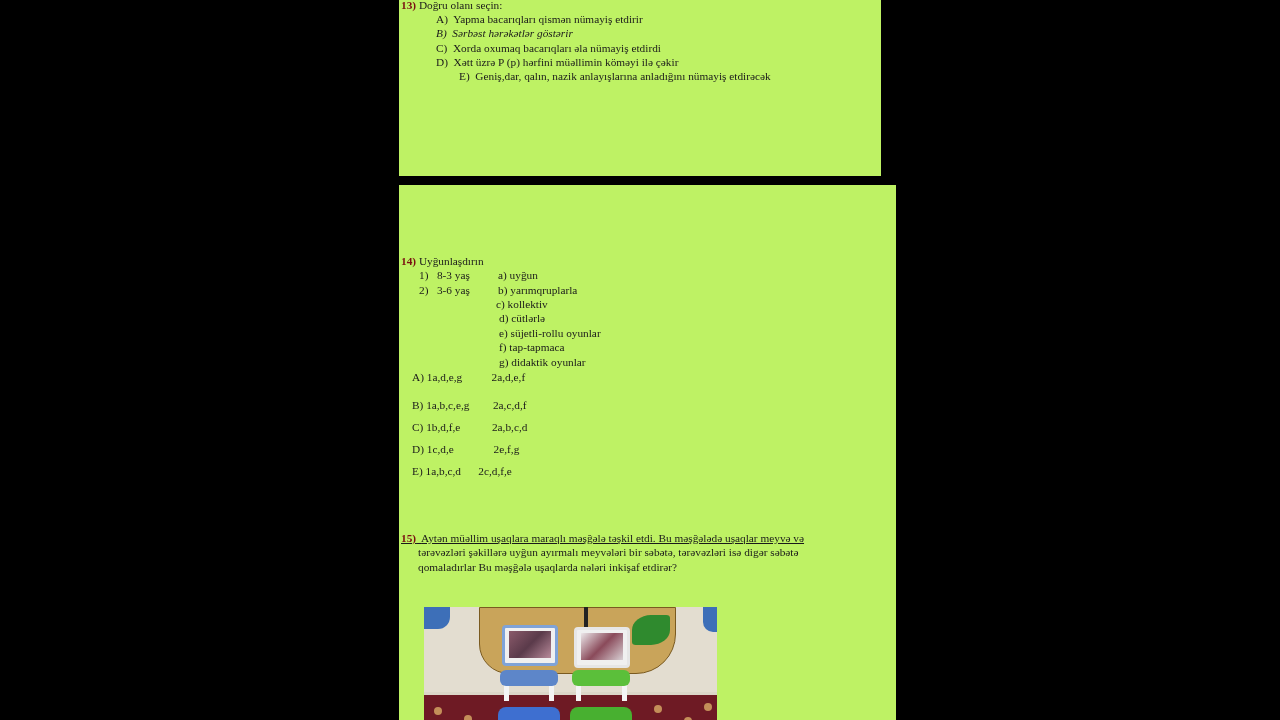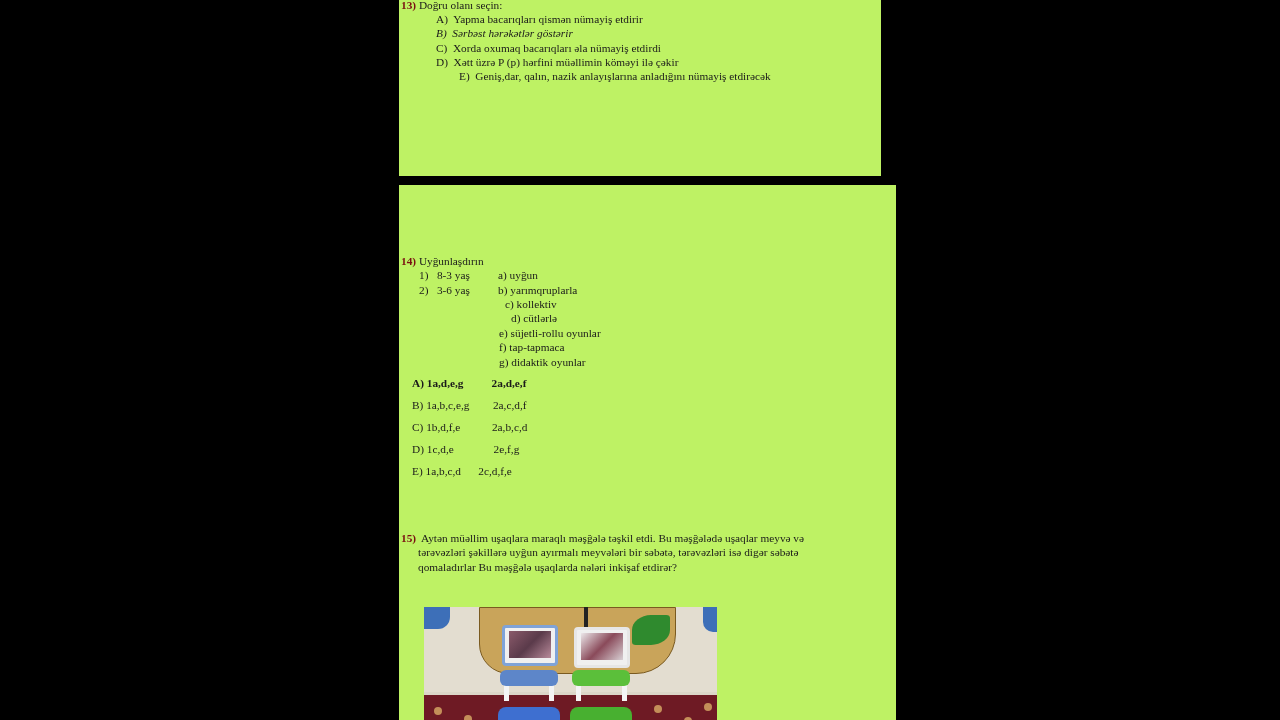--- a/index.html
+++ b/index.html
@@ -73,27 +73,27 @@
   <div class="line" style="left:20px; top:83px;">
     <span>1)</span>&nbsp;&nbsp;
     <span>8-3 yaş</span>
   </div>
   <div class="line" style="left:20px; top:98px;">
     <span>2)</span>&nbsp;&nbsp;
     <span>3-6 yaş</span>
   </div>
   <div class="line" style="left:99px; top:83px;">a) uyğun</div>
   <div class="line" style="left:99px; top:98px;">b) yarımqruplarla</div>
-  <div class="line" style="left:97px; top:112px;margin-left:9px;">c) kollektiv</div>
-  <div class="line" style="left:100px; top:126px;margin-left:12px;">d) cütlərlə</div>
+  <div class="line" style="left:97px; top:112px;">c) kollektiv</div>
+  <div class="line" style="left:100px; top:126px;">d) cütlərlə</div>
   <div class="line" style="left:100px; top:141px;">e) süjetli-rollu oyunlar</div>
   <div class="line" style="left:100px; top:155px;">f) tap-tapmaca</div>
   <div class="line" style="left:100px; top:170px;">g) didaktik oyunlar</div>
 
-  <div class="line" style="left:13px; top:191px;font-weight:bold;">
+  <div class="line" style="left:13px; top:185px;">
     <span>A)</span>
     <span style="display:inline-block; width:62px;">1a,d,e,g</span>
     <span>2a,d,e,f</span>
   </div>
   <div class="line" style="left:13px; top:213px;">
     <span>B)</span>
     <span style="display:inline-block; width:64px;">1a,b,c,e,g</span>
     <span>2a,c,d,f</span>
   </div>
   <div class="line" style="left:13px; top:235px;">
@@ -105,21 +105,21 @@
     <span>D)</span>
     <span style="display:inline-block; width:64px;">1c,d,e</span>
     <span>2e,f,g</span>
   </div>
   <div class="line" style="left:13px; top:279px;">
     <span>E)</span>
     <span style="display:inline-block; width:50px;">1a,b,c,d</span>
     <span>2c,d,f,e</span>
   </div>
 
-  <div class="line" style="left:2px; top:346px;">
+  <div class="line" style="left:2px; top:346px;text-decoration:underline;">
     <span class="qnum">15)</span>&nbsp;
     <span>Aytən müəllim uşaqlara maraqlı məşğələ təşkil etdi. Bu məşğələdə uşaqlar meyvə və</span>
   </div>
   <div class="line" style="left:19px; top:360px;">tərəvəzləri şəkillərə uyğun ayırmalı meyvələri bir səbətə, tərəvəzləri isə digər səbətə</div>
   <div class="line" style="left:19px; top:375px;">qomaladırlar  Bu məşğələ uşaqlarda nələri inkişaf etdirər?</div>
 
   <div class="photo">
     <div class="wall"></div>
     <div class="mural-left"></div>
     <div class="mural-right"></div>

